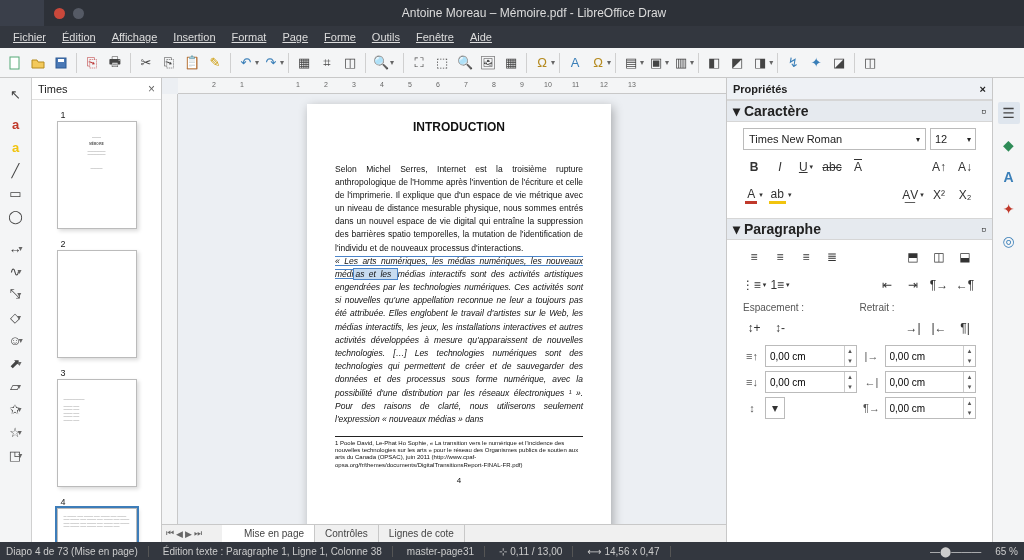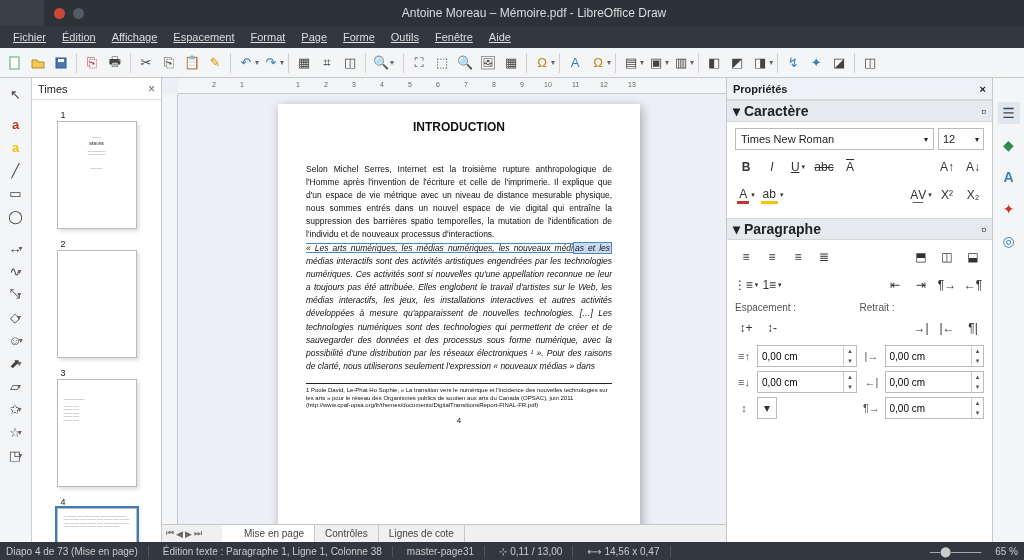--- a/index.html
+++ b/index.html
@@ -25,33 +25,33 @@
 .thumbs { flex:1; overflow:auto; padding: 6px 0; }
 .thumb { margin: 4px auto 10px; width: 84px; }
 .thumb .num { font-size: 9px; color:#222; padding-left: 6px; }
 .thumb .pg { width: 80px; height: 108px; margin: 1px auto 0; background:#fff; border:1px solid #bbb; box-shadow: 2px 2px 4px rgba(0,0,0,.15); font-size:3px; color:#555; padding:6px; line-height:1.15; }
 .thumb.sel .pg { outline: 2px solid #3d7db9; }
 .canvas-area { flex:1; background:#eceff3; position:relative; display:flex; flex-direction:column; }
 .ruler-h { height: 16px; background:#f4f5f6; border-bottom:1px solid #c8c8c8; margin-left:16px; position:relative; font-size:7px; color:#666; }
 .ruler-h span { position:absolute; top:3px; }
 .ruler-v { width:16px; background:#f4f5f6; border-right:1px solid #c8c8c8; position:absolute; left:0; top:16px; bottom:18px; }
 .canvas-scroll { flex:1; overflow:auto; padding: 10px 0 0 30px; position:relative; }
-.page { width: 362px; min-height: 430px; margin: 0 auto; background:#fff; box-shadow: 2px 3px 10px rgba(0,0,0,.3); padding: 14px 28px 20px; font-family: "Times New Roman", serif; font-size: 8.5px; color:#111; line-height: 1.55; }
+.page { width: 304px; min-height: 430px; margin: 0 auto; background:#fff; box-shadow: 2px 3px 10px rgba(0,0,0,.3); padding: 14px 28px 20px; font-family: "Times New Roman", serif; font-size: 8.5px; color:#111; line-height: 1.55; }
 .page h2 { text-align:center; font-size: 12px; font-weight: bold; margin-bottom: 16px; }
 .page p.just { text-align: justify; }
 .page .quote { font-style: italic; }
 .page .quote .hl { background: #c8dcf0; border: 1px solid #4a84c9; padding: 0 1px; }
 .page .foot { font-size: 6px; border-top: 1px solid #222; margin-top: 10px; padding-top: 3px; line-height:1.2; }
 .page .pn { text-align:center; font-size:8px; margin-top:6px; }
 .right-sidebar { width: 32px; background:#f4f5f6; border-left:1px solid #c8c8c8; display:flex; flex-direction:column; align-items:center; padding-top:24px; gap:10px; }
 .right-sidebar .tb-btn { width:22px; height:22px; font-size:14px; }
 .props-panel { width: 266px; background:#fff; border-left:1px solid #c8c8c8; display:flex; flex-direction:column; font-size:11px; color:#222; }
 .props-title { height:22px; background:#eef1f5; border-bottom:1px solid #d6d6d6; display:flex; align-items:center; justify-content:space-between; padding:0 6px; font-weight:bold; font-size:11px; }
 .sect-head { height:22px; background:#e6eaef; border-top:1px solid #d6d6d6; border-bottom:1px solid #d6d6d6; display:flex; align-items:center; justify-content:space-between; padding:0 6px; font-size:14px; font-weight:bold; }
-.sect-body { padding: 6px 8px; }
+.sect-body { padding: 6px 16px; }
 .fontrow { display:flex; gap:4px; margin-bottom:6px; }
 .fontname { flex:1; height:22px; border:1px solid #bbb; font-size:11px; padding:0 5px; background:#fff; display:flex; align-items:center; justify-content:space-between; }
 .fontsize { width:46px; height:22px; border:1px solid #bbb; font-size:11px; padding:0 4px; background:#fff; display:flex; align-items:center; justify-content:space-between; }
 .btnrow { display:flex; gap:4px; align-items:center; margin-bottom:6px; }
 .pb { width:22px; height:22px; border:1px solid transparent; display:flex; align-items:center; justify-content:center; font-size:12px; color:#333; }
 .pb .dd { font-size:7px; margin-left:2px; }
 .flexsp { flex:1; }
 .sublabels { display:flex; font-size:10px; color:#555; margin:2px 0 4px; }
 .sublabels > div { flex:1; }
 .spin-row { display:flex; gap:6px; margin-bottom:4px; }
@@ -78,21 +78,21 @@
     <span class="min"></span>
   </div>
   <div class="title">Antoine Moreau – Mémoire.pdf - LibreOffice Draw</div>
   <div style="width:40px"></div>
 </div>
 
 <div class="menubar">
   <div class="mi">Fichier</div>
   <div class="mi">Édition</div>
   <div class="mi">Affichage</div>
-  <div class="mi">Espacement</div>
+  <div class="mi">Insertion</div>
   <div class="mi">Format</div>
   <div class="mi">Page</div>
   <div class="mi">Forme</div>
   <div class="mi">Outils</div>
   <div class="mi">Fenêtre</div>
   <div class="mi">Aide</div>
 </div>
 
 <div class="toolbar">
   <div class="tb-btn">

